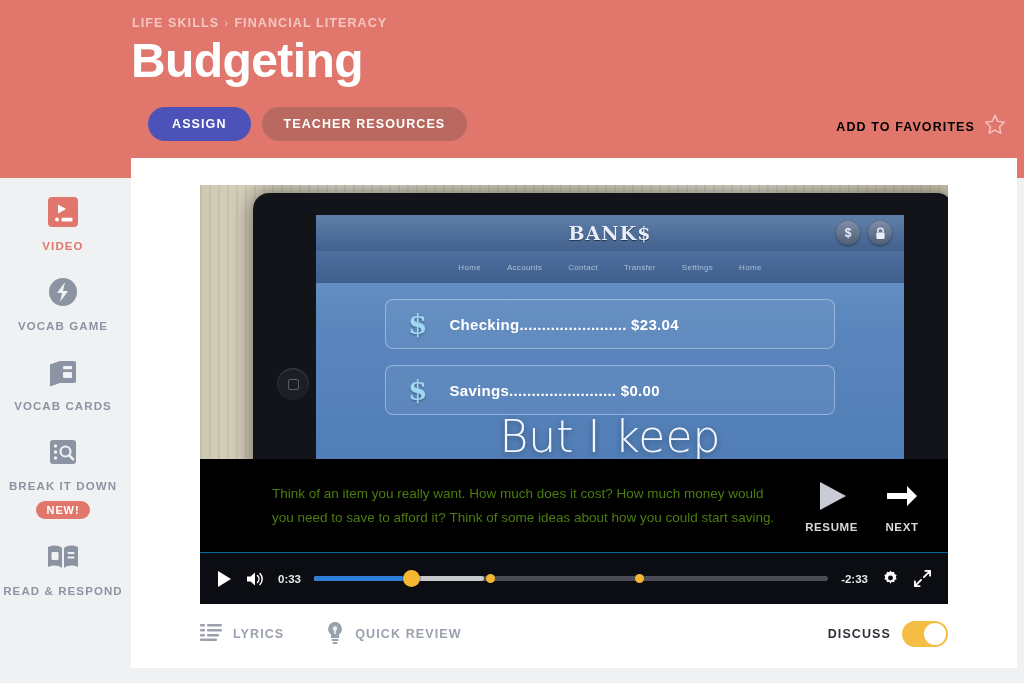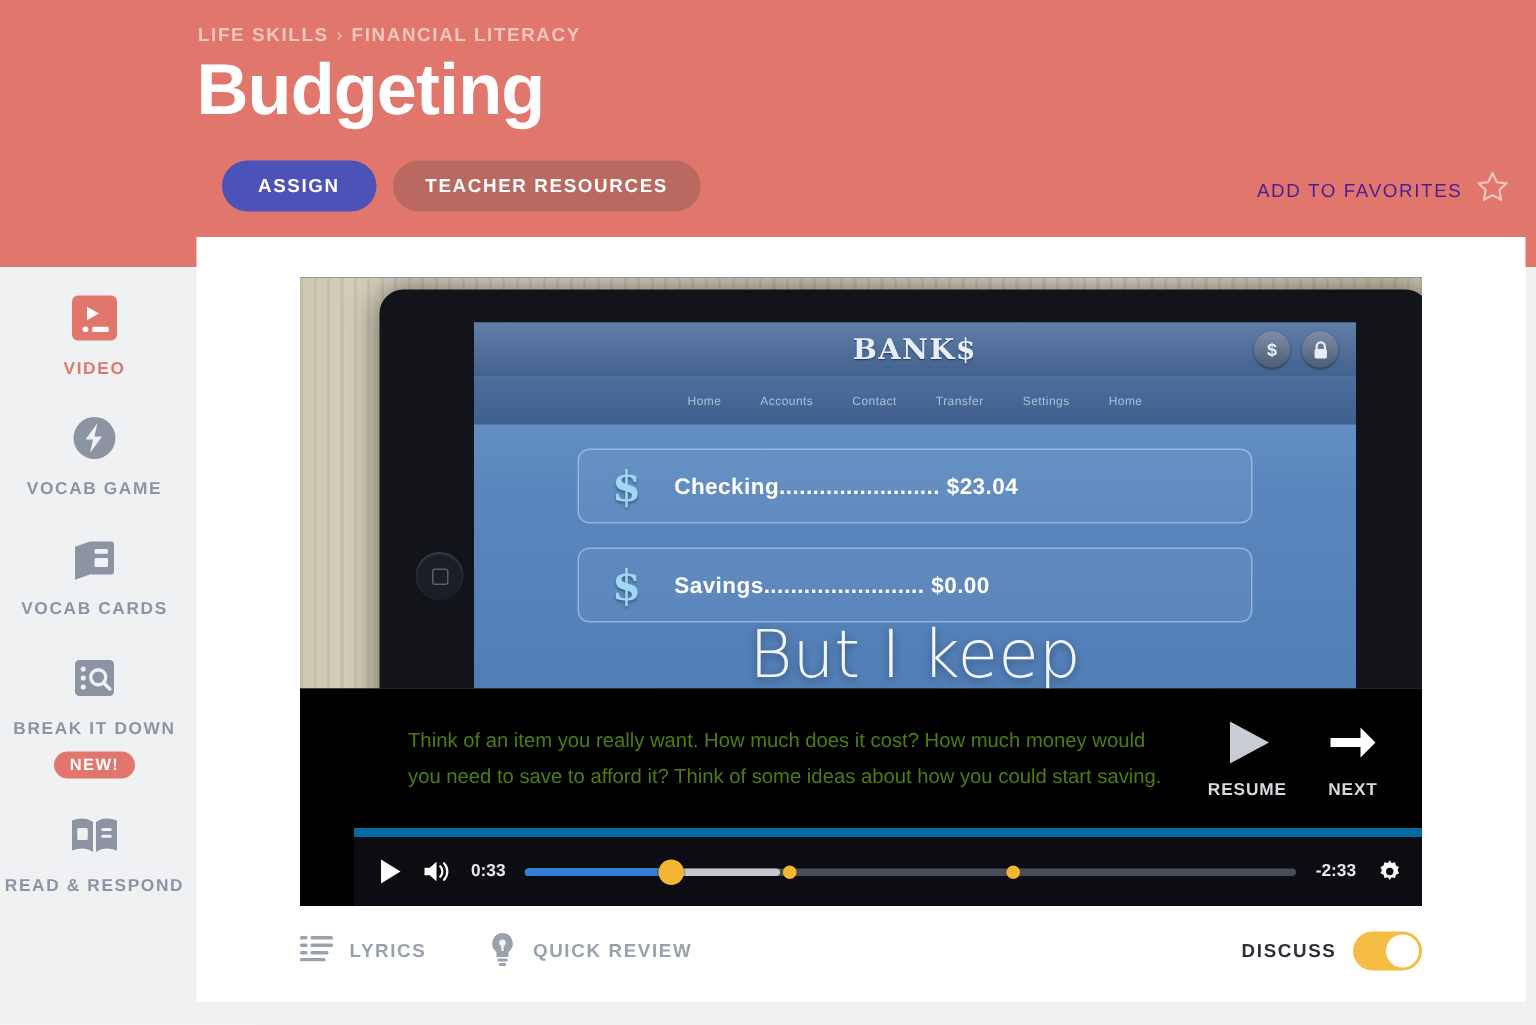--- a/index.html
+++ b/index.html
@@ -34,21 +34,21 @@
     font-size: 12.5px; font-weight: bold; letter-spacing: 1.1px; color: #fff;
     display: flex; align-items: center; justify-content: center;
   }
   .btn-assign { background: #4c52b8; padding: 0 24px; }
   .btn-resources { background: #b9695f; padding: 0 22px; }
   .favorites {
     position: absolute; right: 18px; top: 114px;
     display: flex; align-items: center; gap: 9px; cursor: pointer;
   }
   .favorites-label {
-    font-size: 12.5px; font-weight: normal; letter-spacing: 1.1px; color: #4c1d95;
+    font-size: 12.5px; font-weight: bold; letter-spacing: 1.1px; color: #000000;
   }
 
   
   .sidebar {
     position: absolute; left: 0; top: 178px; width: 126px; height: 505px;
     background: #f0f1f3;
     display: flex; flex-direction: column; align-items: center;
     padding-top: 14px;
   }
   .nav-item {
@@ -157,22 +157,22 @@
   .caption-actions { display: flex; gap: 26px; padding-right: 28px; }
   .cap-btn {
     display: flex; flex-direction: column; align-items: center; gap: 6px;
     cursor: pointer; color: #d7d9de; justify-content: flex-end;
   }
   .cap-btn span { font-size: 11.5px; font-weight: bold; letter-spacing: .6px; }
 
   
   .controls {
     position: absolute; left: 0; top: 367px; width: 748px; height: 52px;
-    background: #0b0d12; border-top: 6px solid #0369a1;
-    display: flex; align-items: center; padding: 0 16px; gap: 13px; margin-left: 36px;
+    background: #0b0d12; border-top: 1px solid #0369a1;
+    display: flex; align-items: center; padding: 0 16px; gap: 13px;
   }
   .ctrl-icon { cursor: pointer; display: flex; align-items: center; }
   .time { color: #e6e8ec; font-size: 11.5px; font-weight: bold; }
   .scrub { position: relative; flex: 1; height: 18px; display: flex; align-items: center; }
   .track { position: absolute; left: 0; right: 0; height: 5px; border-radius: 3px; background: #4a4d55; }
   .track-buffer { position: absolute; left: 0; width: 33%; height: 5px; border-radius: 3px; background: #c6c8cc; }
   .track-played { position: absolute; left: 0; width: 18.2%; height: 5px; border-radius: 3px; background: #2f7fd8; }
   .marker {
     position: absolute; width: 9px; height: 9px; border-radius: 50%;
     background: #f5b731; cursor: pointer;

